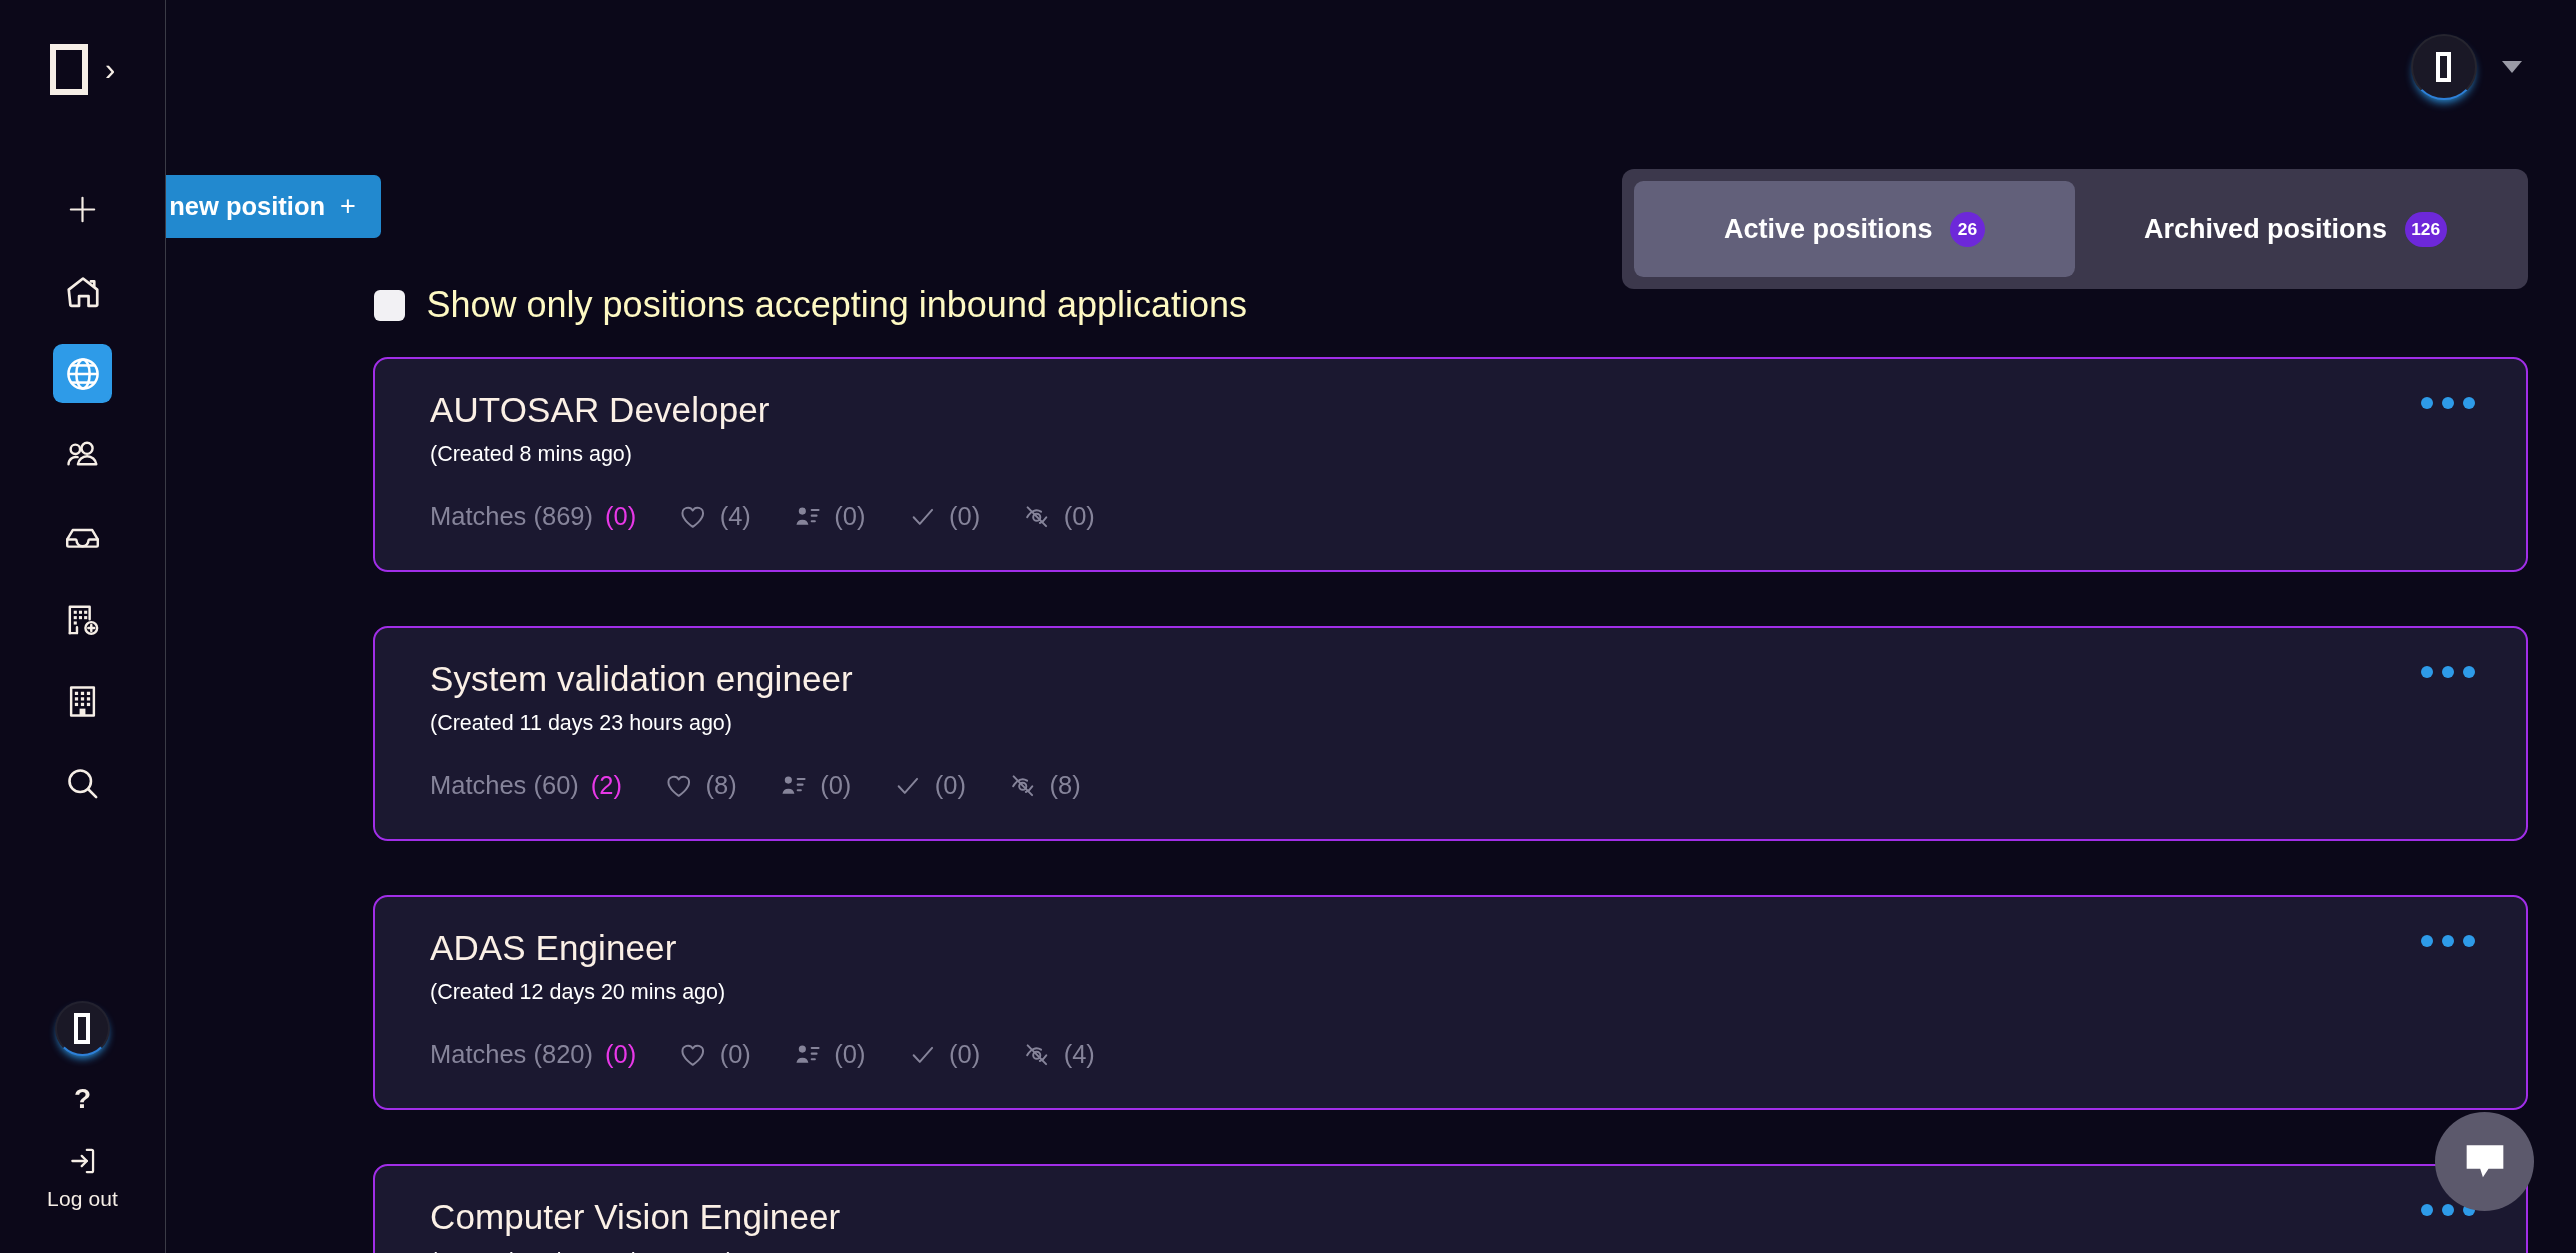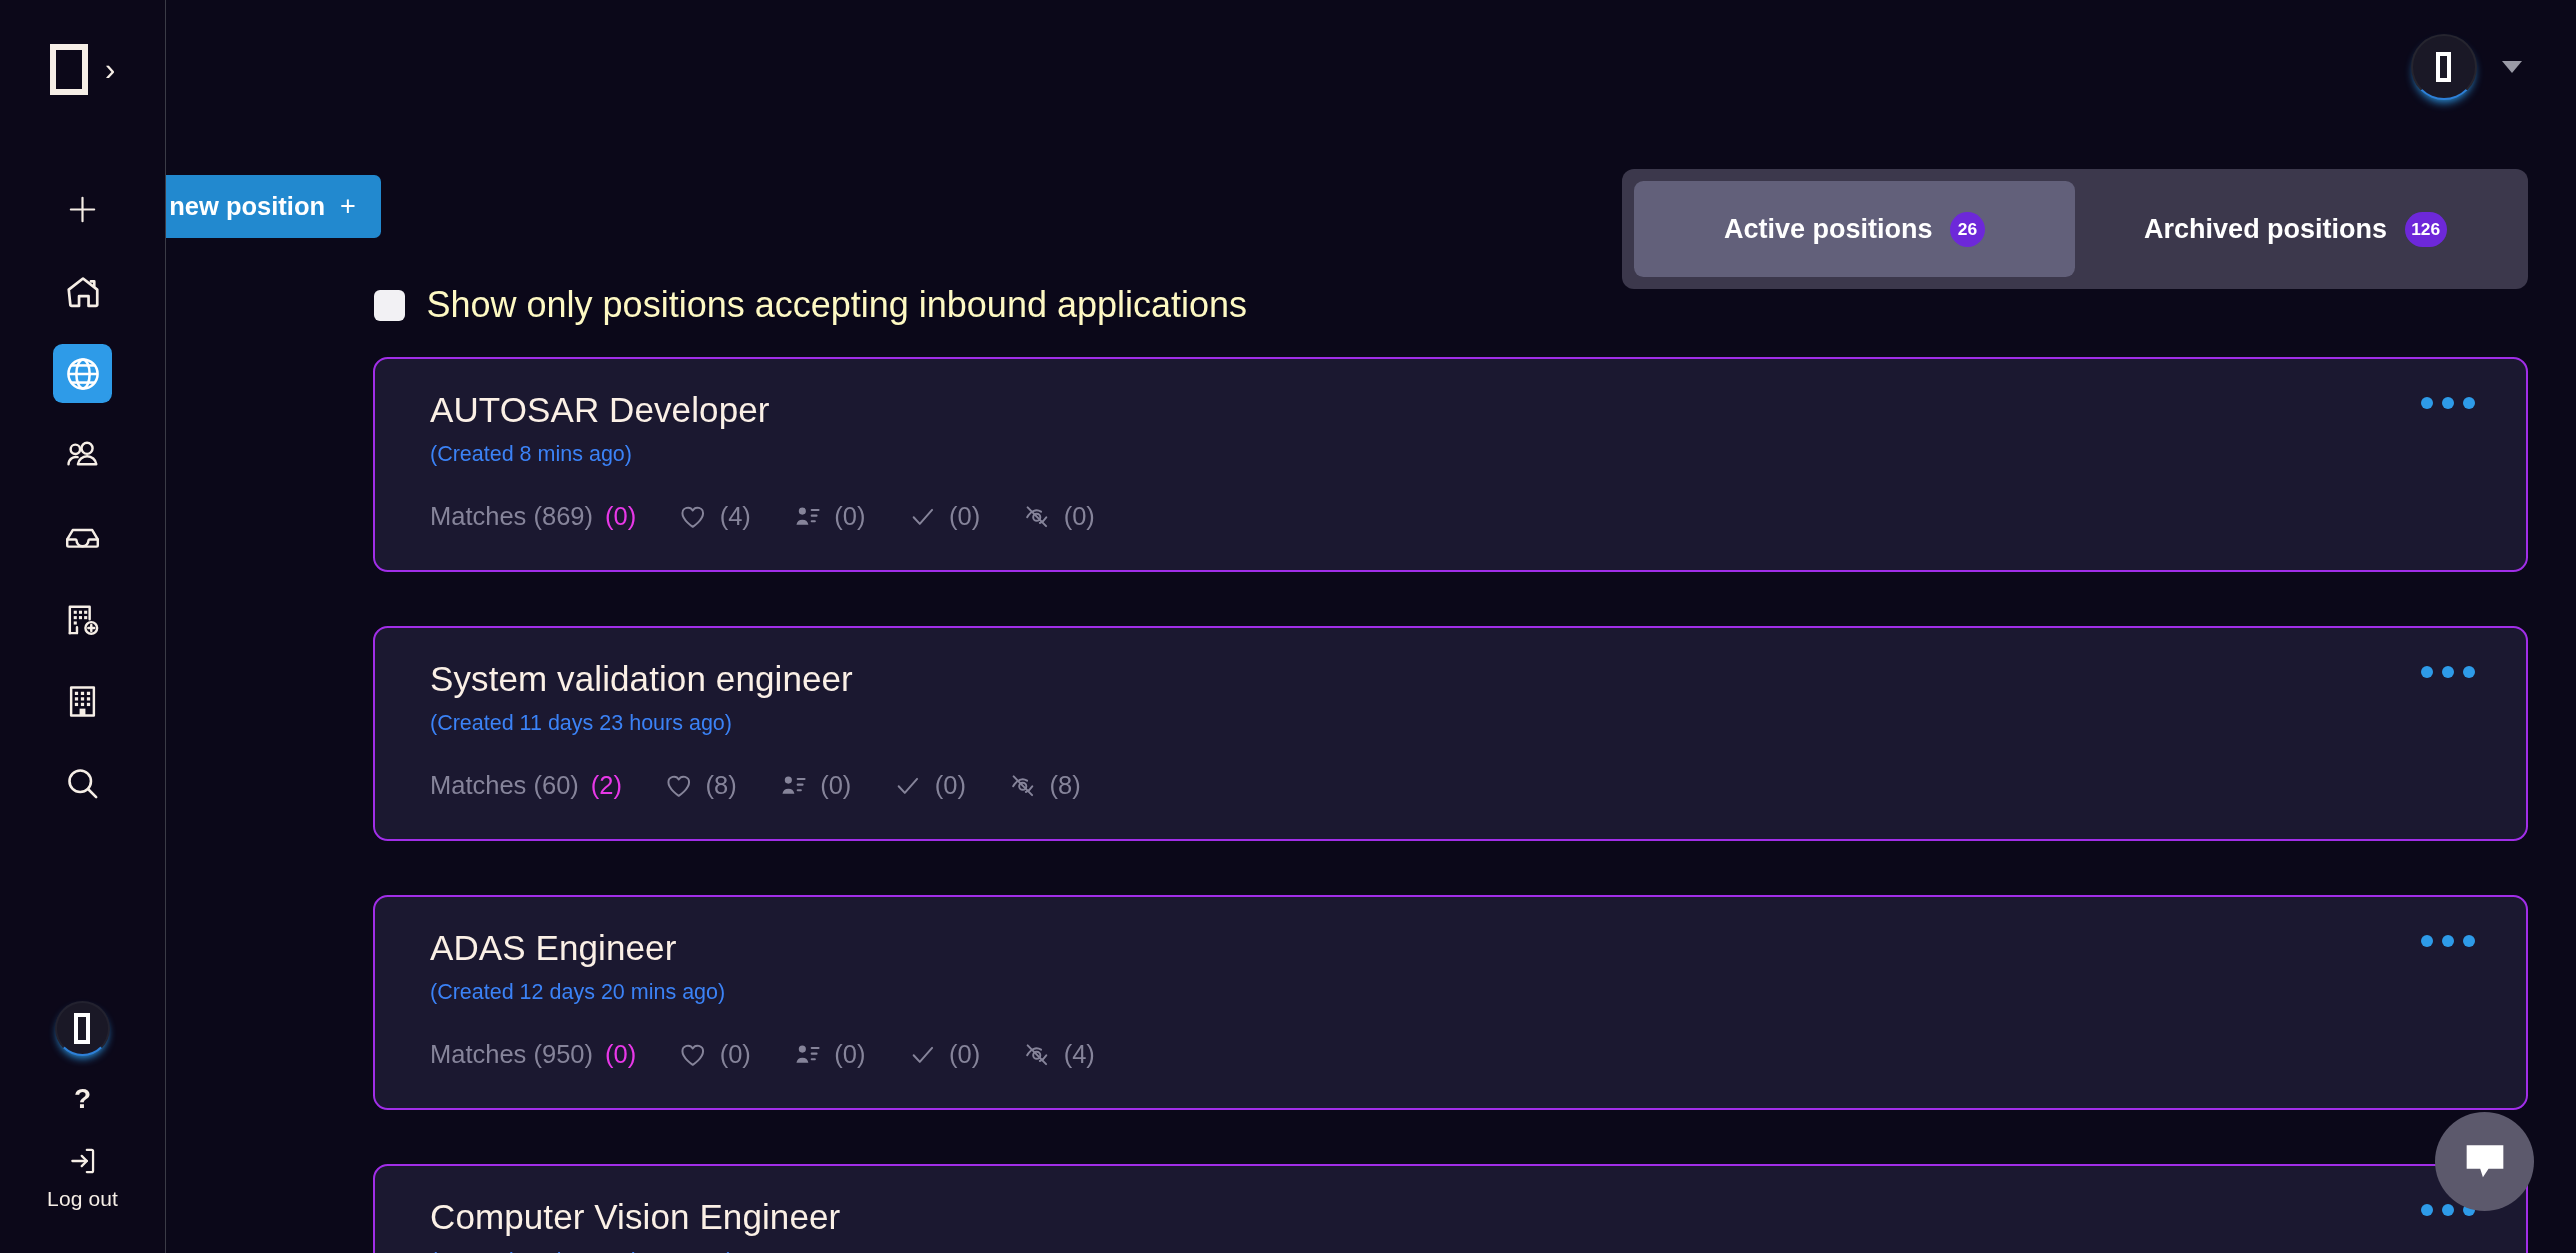--- a/index.html
+++ b/index.html
@@ -301,21 +301,21 @@
   }
 
   .card-title {
     color: #fbf0e6;
     font-size: 35px;
     font-weight: 400;
     letter-spacing: 0.1px;
     line-height: 1.1;
   }
   .card-created {
-    color: #3b82f6;
+    color: #ffffff;
     font-size: 21.5px;
     margin-top: 12px;
   }
 
   .stats-row {
     display: flex;
     align-items: center;
     margin-top: 35px;
     gap: 0;
   }
@@ -647,21 +647,21 @@
           <span></span>
           <span></span>
         </div>
       </div>
 
       <div class="card">
         <div class="card-title">ADAS Engineer</div>
         <div class="card-created">(Created 12 days 20 mins ago)</div>
         <div class="stats-row">
           <div class="stat">
-            <span class="stat-text">Matches (950)</span>
+            <span class="stat-text">Matches (820)</span>
             <span class="stat-text stat-accent">(0)</span>
           </div>
           <div class="stat">
             <span>
               <svg width="29.5" height="29.5" viewBox="0 0 24 24" fill="none" stroke="#86849a" stroke-width="1.6" stroke-linejoin="round">
                 <path d="M12 20.2S3.6 14.8 3.6 9.2A4.5 4.5 0 0 1 12 6.9a4.5 4.5 0 0 1 8.4 2.3c0 5.6-8.4 11-8.4 11z"></path>
               </svg>
             </span>
             <span class="stat-text">(0)</span>
           </div>

